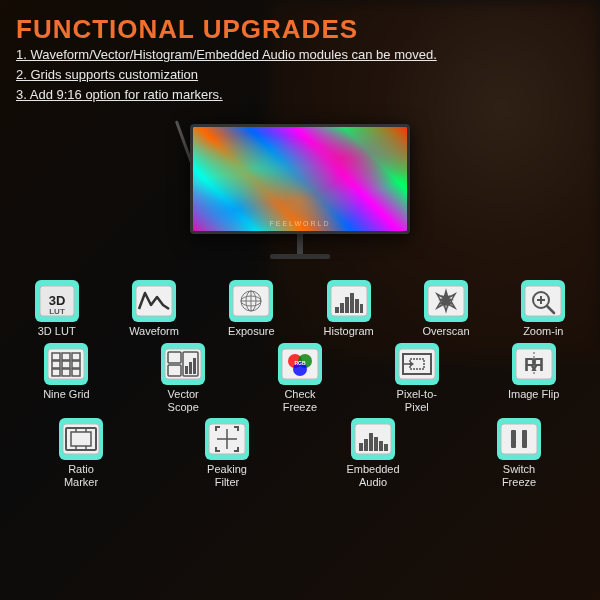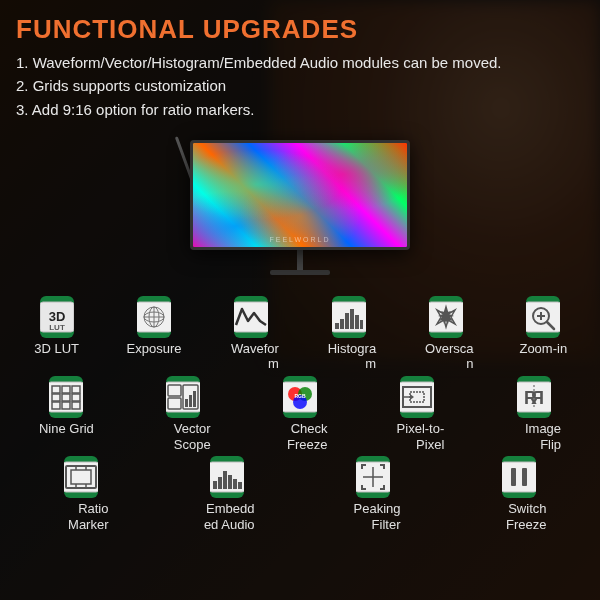--- a/index.html
+++ b/index.html
@@ -50,29 +50,29 @@
     .top-section {
       padding: 14px 16px 4px 16px;
       flex-shrink: 0;
     }
 
     .main-title {
       color: #f07030;
       font-size: 26px;
       font-weight: 900;
       letter-spacing: 1px;
-      margin-bottom: 6px;
       text-transform: uppercase;
     }
 
     .feature-list {
       list-style: none;
       color: #e8e8e8;
-      font-size: 15px;
+      font-size: 13px;
       line-height: 1.55;
+      text-decoration: underline;
     }
 
     .feature-list li::before {
       content: '';
     }
 
     
     .monitor-section {
       display: flex;
       justify-content: center;
@@ -175,35 +175,35 @@
     .icon-item {
       display: flex;
       flex-direction: column;
       align-items: center;
       gap: 3px;
       flex: 1;
       min-width: 0;
     }
 
     .icon-box {
-      width: 34px;
+      width: 44px;
       height: 42px;
-      background: #15803d;
+      background: #5eead4;
       border-radius: 6px;
       display: flex;
       align-items: center;
       justify-content: center;
       position: relative;
       overflow: hidden;
     }
 
     .icon-label {
       color: #e0e0e0;
-      font-size: 13px;
-      text-align: right;
+      font-size: 11px;
+      text-align: center;
       line-height: 1.2;
       white-space: normal;
       word-break: break-word;
       max-width: 55px;
     }
 
     
     svg {
       overflow: visible;
     }
@@ -252,41 +252,41 @@
           </svg>
         </div>
         <span class="icon-label">3D LUT</span>
       </div>
 
       <div class="icon-item">
         <div class="icon-box">
           <svg width="38" height="32" viewBox="0 0 38 32">
             <rect x="1" y="1" width="36" height="30" rx="3" fill="#f0f0f0" stroke="#bbb" stroke-width="1"></rect>
 
+            <polyline points="4,24 10,8 16,20 22,12 28,20 34,24" fill="none" stroke="#333" stroke-width="2.5" stroke-linejoin="round"></polyline>
+          </svg>
+        </div>
+        <span class="icon-label">Waveform</span>
+      </div>
+
+      <div class="icon-item">
+        <div class="icon-box">
+          <svg width="38" height="32" viewBox="0 0 38 32">
+            <rect x="1" y="1" width="36" height="30" rx="3" fill="#f0f0f0" stroke="#bbb" stroke-width="1"></rect>
+
             <g stroke="#555" stroke-width="1" opacity="0.8">
               <circle cx="19" cy="16" r="10" fill="none"></circle>
               <line x1="9" y1="16" x2="29" y2="16"></line>
               <line x1="19" y1="6" x2="19" y2="26"></line>
               <ellipse cx="19" cy="16" rx="5" ry="10" fill="none"></ellipse>
               <ellipse cx="19" cy="16" rx="10" ry="5" fill="none"></ellipse>
             </g>
           </svg>
         </div>
         <span class="icon-label">Exposure</span>
-      </div>
-
-      <div class="icon-item">
-        <div class="icon-box">
-          <svg width="38" height="32" viewBox="0 0 38 32">
-            <rect x="1" y="1" width="36" height="30" rx="3" fill="#f0f0f0" stroke="#bbb" stroke-width="1"></rect>
-
-            <polyline points="4,24 10,8 16,20 22,12 28,20 34,24" fill="none" stroke="#333" stroke-width="2.5" stroke-linejoin="round"></polyline>
-          </svg>
-        </div>
-        <span class="icon-label">Waveform</span>
       </div>
 
       <div class="icon-item">
         <div class="icon-box">
           <svg width="38" height="32" viewBox="0 0 38 32">
             <rect x="1" y="1" width="36" height="30" rx="3" fill="#f0f0f0" stroke="#bbb" stroke-width="1"></rect>
             <rect x="5" y="22" width="4" height="6" fill="#555"></rect>
             <rect x="10" y="18" width="4" height="10" fill="#555"></rect>
             <rect x="15" y="12" width="4" height="16" fill="#555"></rect>
             <rect x="20" y="8" width="4" height="20" fill="#555"></rect>
@@ -429,48 +429,48 @@
           </svg>
         </div>
         <span class="icon-label">Ratio Marker</span>
       </div>
 
       <div class="icon-item">
         <div class="icon-box">
           <svg width="38" height="32" viewBox="0 0 38 32">
             <rect x="1" y="1" width="36" height="30" rx="3" fill="#f0f0f0" stroke="#bbb" stroke-width="1"></rect>
 
+            <line x1="19" y1="6" x2="19" y2="26" stroke="#555" stroke-width="1.5"></line>
+            <line x1="9" y1="16" x2="29" y2="16" stroke="#555" stroke-width="1.5"></line>
+
+            <path d="M8,8 L8,4 L12,4" fill="none" stroke="#555" stroke-width="2"></path>
+            <path d="M26,4 L30,4 L30,8" fill="none" stroke="#555" stroke-width="2"></path>
+            <path d="M8,24 L8,28 L12,28" fill="none" stroke="#555" stroke-width="2"></path>
+            <path d="M26,28 L30,28 L30,24" fill="none" stroke="#555" stroke-width="2"></path>
+          </svg>
+        </div>
+        <span class="icon-label">Peaking Filter</span>
+      </div>
+
+      <div class="icon-item">
+        <div class="icon-box">
+          <svg width="38" height="32" viewBox="0 0 38 32">
+            <rect x="1" y="1" width="36" height="30" rx="3" fill="#f0f0f0" stroke="#bbb" stroke-width="1"></rect>
+
             <rect x="5" y="20" width="4" height="8" fill="#555"></rect>
             <rect x="10" y="16" width="4" height="12" fill="#555"></rect>
             <rect x="15" y="10" width="4" height="18" fill="#555"></rect>
             <rect x="20" y="14" width="4" height="14" fill="#555"></rect>
             <rect x="25" y="18" width="4" height="10" fill="#555"></rect>
             <rect x="30" y="21" width="4" height="7" fill="#555"></rect>
           </svg>
         </div>
         <span class="icon-label">Embedded Audio</span>
       </div>
 
-      <div class="icon-item">
-        <div class="icon-box">
-          <svg width="38" height="32" viewBox="0 0 38 32">
-            <rect x="1" y="1" width="36" height="30" rx="3" fill="#f0f0f0" stroke="#bbb" stroke-width="1"></rect>
-
-            <line x1="19" y1="6" x2="19" y2="26" stroke="#555" stroke-width="1.5"></line>
-            <line x1="9" y1="16" x2="29" y2="16" stroke="#555" stroke-width="1.5"></line>
-
-            <path d="M8,8 L8,4 L12,4" fill="none" stroke="#555" stroke-width="2"></path>
-            <path d="M26,4 L30,4 L30,8" fill="none" stroke="#555" stroke-width="2"></path>
-            <path d="M8,24 L8,28 L12,28" fill="none" stroke="#555" stroke-width="2"></path>
-            <path d="M26,28 L30,28 L30,24" fill="none" stroke="#555" stroke-width="2"></path>
-          </svg>
-        </div>
-        <span class="icon-label">Peaking Filter</span>
-      </div>
-
 
       <div class="icon-item">
         <div class="icon-box">
           <svg width="38" height="32" viewBox="0 0 38 32">
             <rect x="1" y="1" width="36" height="30" rx="3" fill="#f0f0f0" stroke="#bbb" stroke-width="1"></rect>
 
             <rect x="11" y="7" width="5" height="18" fill="#555" rx="1"></rect>
             <rect x="22" y="7" width="5" height="18" fill="#555" rx="1"></rect>
           </svg>
         </div>

